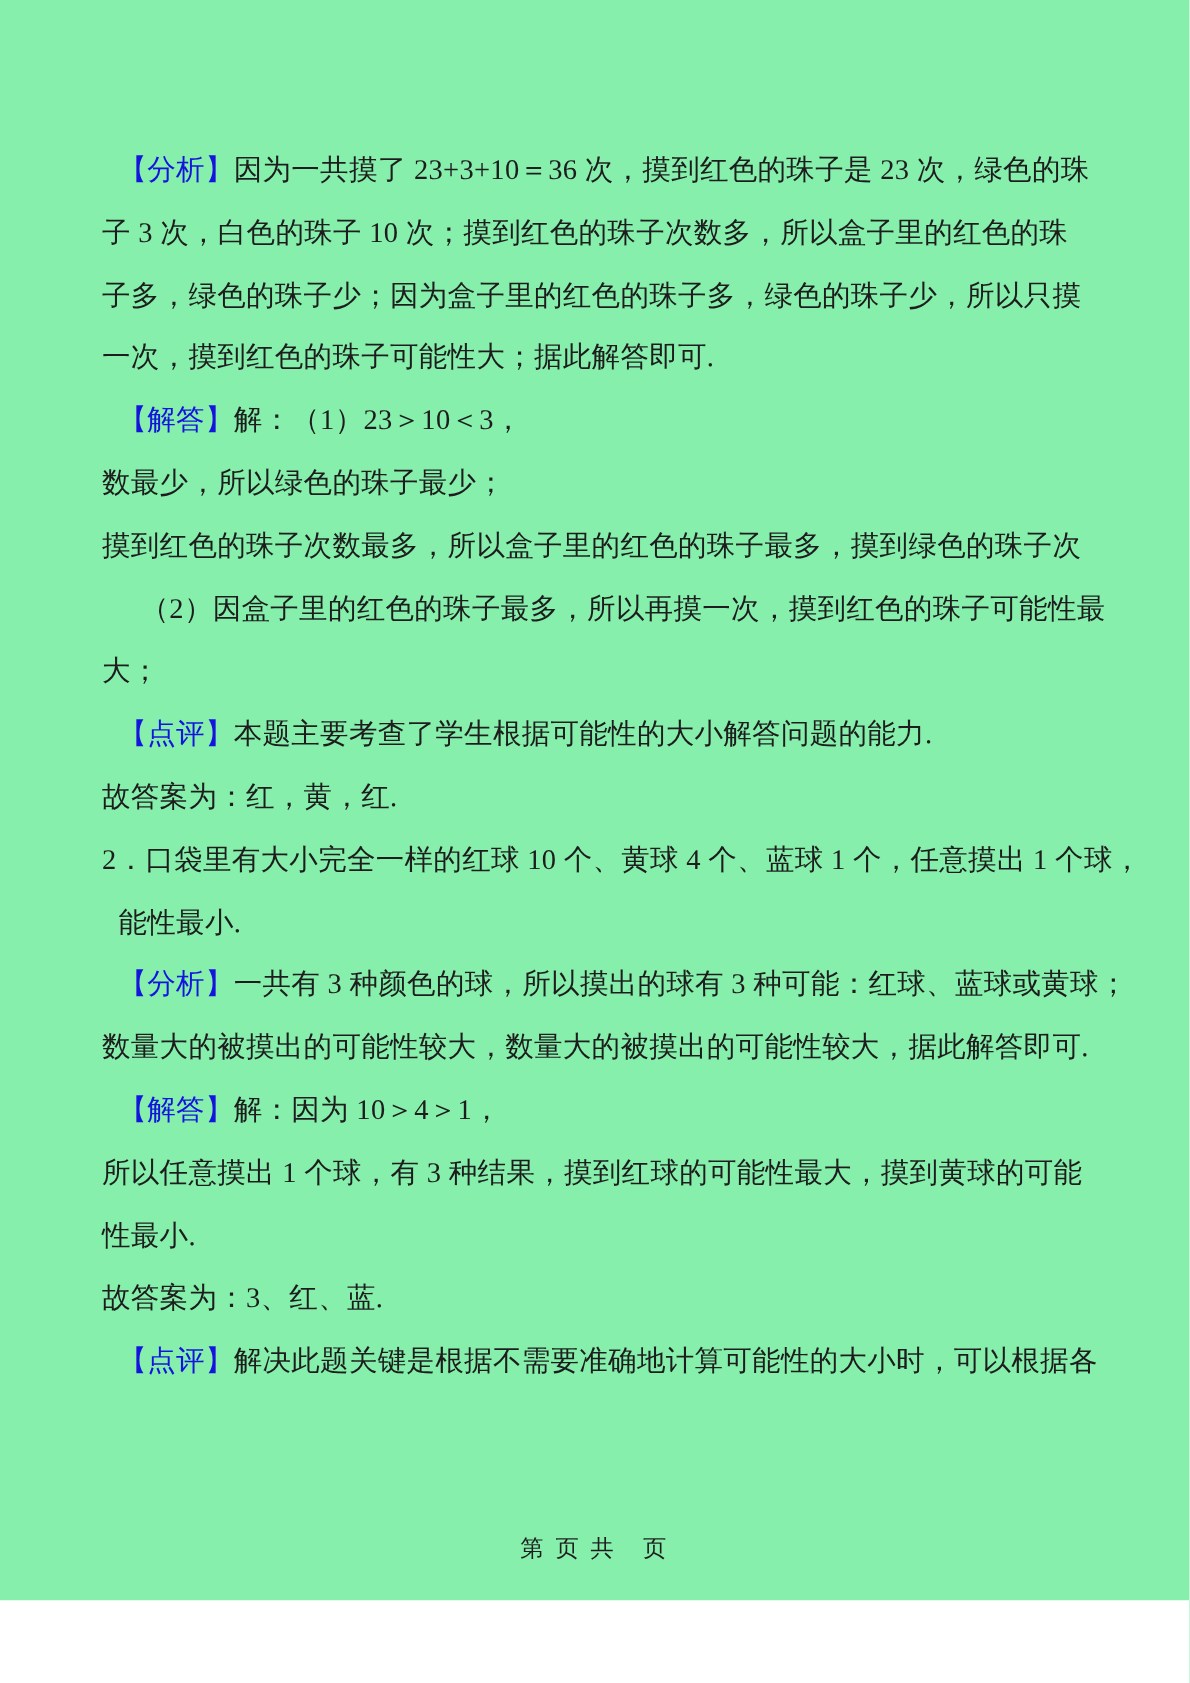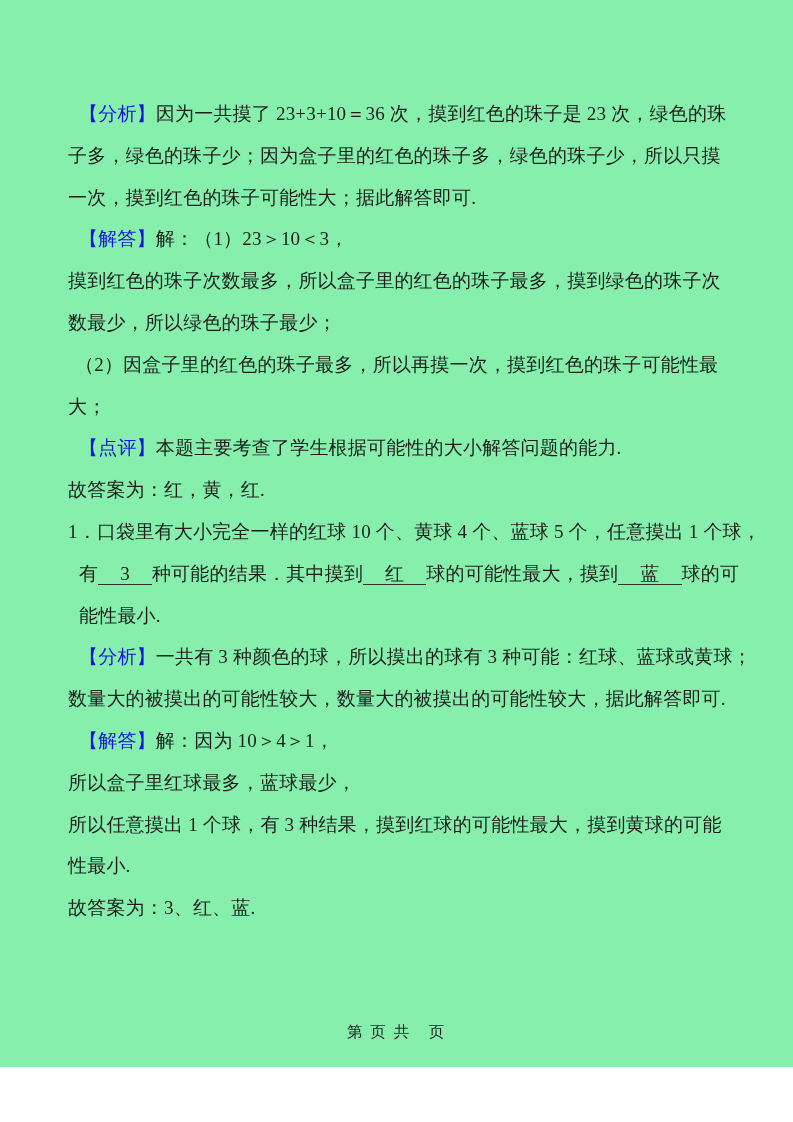--- a/index.html
+++ b/index.html
@@ -11,63 +11,63 @@
     font-family:"Liberation Serif","DejaVu Serif",serif;
     color:#1d1d1d;
   }
   .content{position:absolute;top:93px;left:68px;right:56px;}
   .line{
     height:41.8px;line-height:41.8px;
     font-size:19px;letter-spacing:0.2px;
     white-space:nowrap;
   }
   .indent-label,.indent-hang{padding-left:11px;}
-  .indent-paren{padding-left:7px;}
+  .indent-paren{padding-left:7px;text-align:right;}
   .blabel{color:#1414dd;}
   .blank{
     border-bottom:1px solid #333333;
     padding:0 22px;
     color:#222222;
   }
   .footer{
     position:absolute;left:0;right:0;bottom:24px;
     text-align:center;
     font-size:15.5px;letter-spacing:2px;color:#1d1d1d;margin-top:48px;
   }
 </style>
 </head>
 <body>
 
 <div class="page">
   <div class="content">
 
     <div class="line indent-label"><span class="blabel">【分析】</span><span>因为一共摸了 23+3+10＝36 次，摸到红色的珠子是 23 次，绿色的珠</span></div>
+    <div class="line">子 3 次，白色的珠子 10 次；摸到红色的珠子次数多，所以盒子里的红色的珠</div>
     <div class="line">子多，绿色的珠子少；因为盒子里的红色的珠子多，绿色的珠子少，所以只摸</div>
     <div class="line">一次，摸到红色的珠子可能性大；据此解答即可.</div>
 
     <div class="line indent-label"><span class="blabel">【解答】</span><span>解：（1）23＞10＜3，</span></div>
+    <div class="line">数最少，所以绿色的珠子最少；</div>
     <div class="line">摸到红色的珠子次数最多，所以盒子里的红色的珠子最多，摸到绿色的珠子次</div>
-    <div class="line">数最少，所以绿色的珠子最少；</div>
     <div class="line indent-paren">（2）因盒子里的红色的珠子最多，所以再摸一次，摸到红色的珠子可能性最</div>
     <div class="line">大；</div>
     <div class="line indent-label"><span class="blabel">【点评】</span><span>本题主要考查了学生根据可能性的大小解答问题的能力.</span></div>
 
     <div class="line">故答案为：红，黄，红.</div>
 
-    <div class="line">1．口袋里有大小完全一样的红球 10 个、黄球 4 个、蓝球 5 个，任意摸出 1 个球，</div>
+    <div class="line">2．口袋里有大小完全一样的红球 10 个、黄球 4 个、蓝球 1 个，任意摸出 1 个球，</div>
 
-    <div class="line indent-hang"><span>有</span><span class="blank">3</span><span>种可能的结果．其中摸到</span><span class="blank">红</span><span>球的可能性最大，摸到</span><span class="blank">蓝</span><span>球的可</span></div>
     <div class="line indent-hang">能性最小.</div>
 
     <div class="line indent-label"><span class="blabel">【分析】</span><span>一共有 3 种颜色的球，所以摸出的球有 3 种可能：红球、蓝球或黄球；</span></div>
     <div class="line">数量大的被摸出的可能性较大，数量大的被摸出的可能性较大，据此解答即可.</div>
 
     <div class="line indent-label"><span class="blabel">【解答】</span><span>解：因为 10＞4＞1，</span></div>
-    <div class="line">所以盒子里红球最多，蓝球最少，</div>
     <div class="line">所以任意摸出 1 个球，有 3 种结果，摸到红球的可能性最大，摸到黄球的可能</div>
     <div class="line">性最小.</div>
     <div class="line">故答案为：3、红、蓝.</div>
 
+    <div class="line indent-label"><span class="blabel">【点评】</span><span>解决此题关键是根据不需要准确地计算可能性的大小时，可以根据各</span></div>
 
   </div>
 
   <div class="footer">第 页 共　页</div>
 </div>
 
 </body></html>

